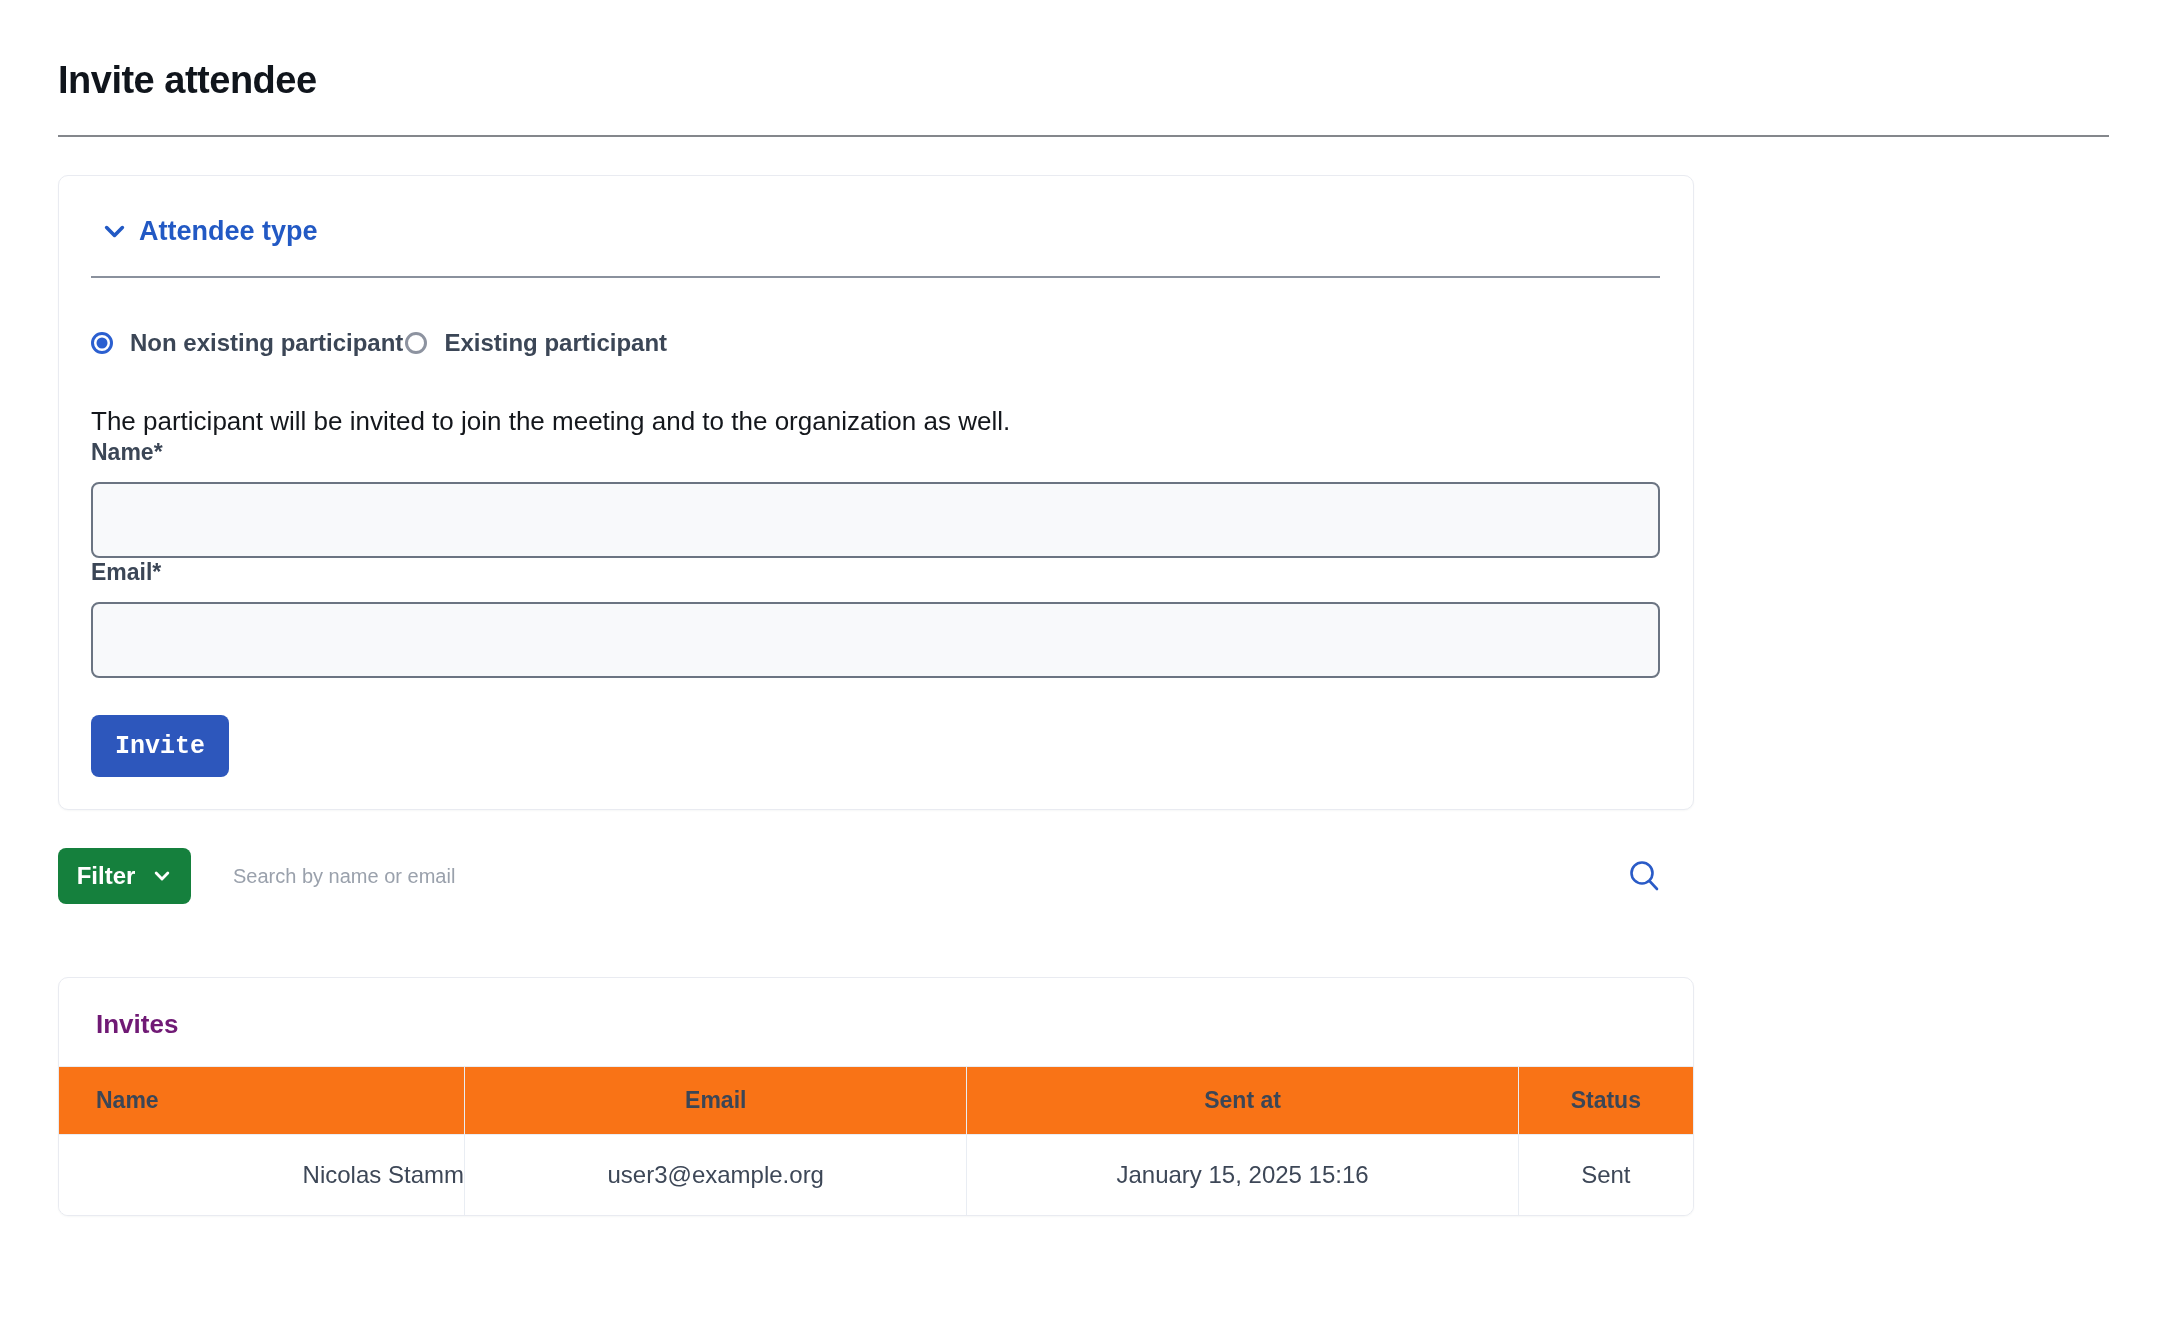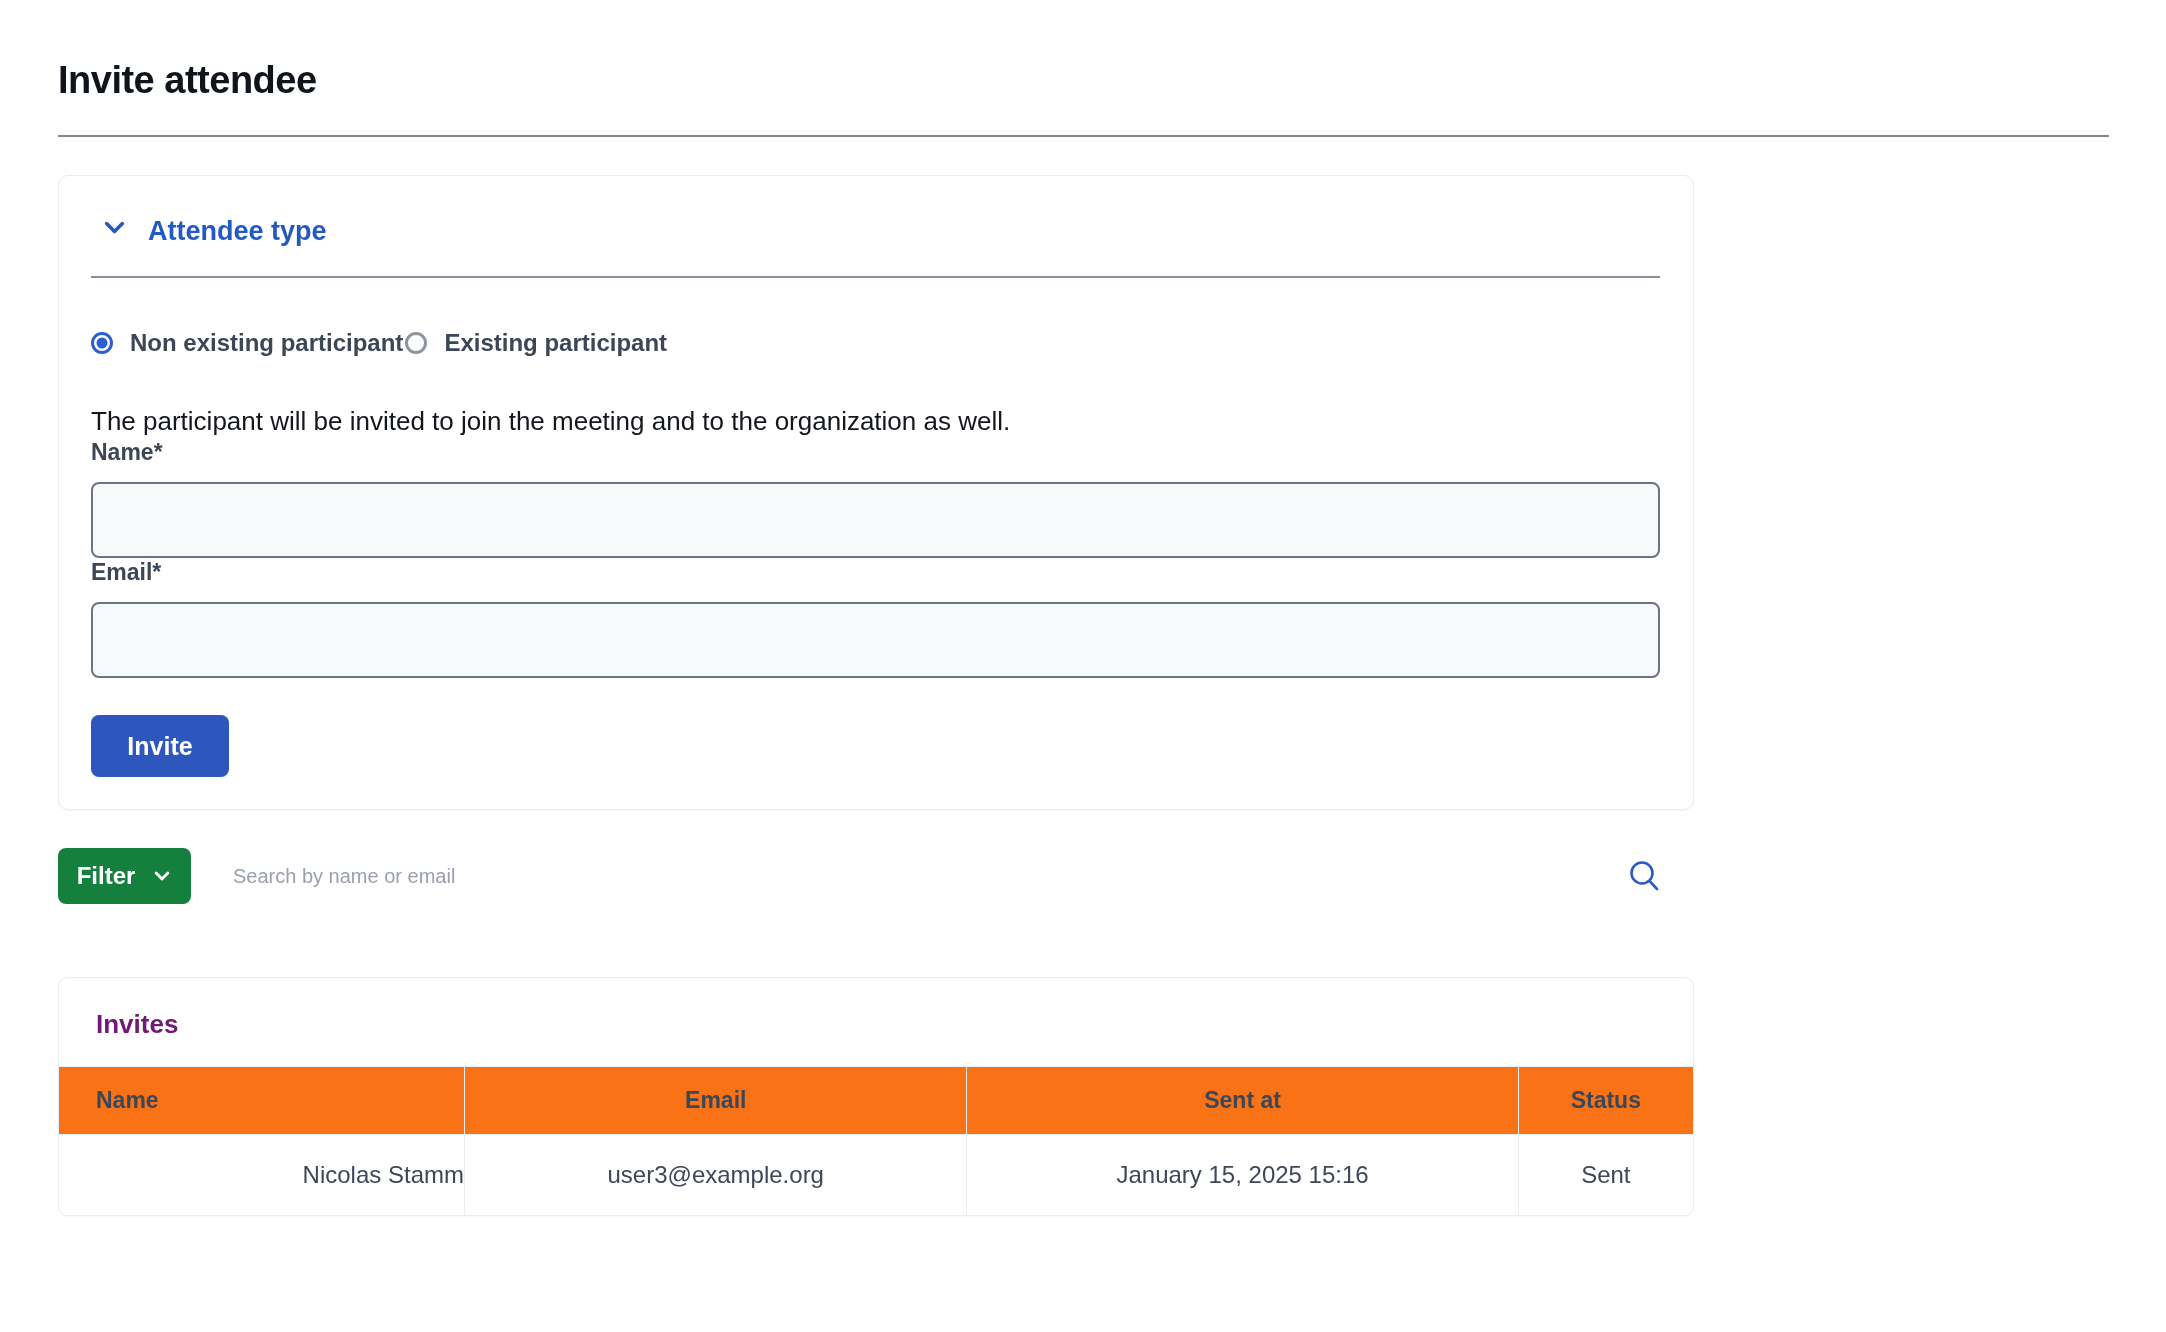--- a/index.html
+++ b/index.html
@@ -36,21 +36,21 @@
     width: 1636px;
     background: #fff;
     border: 1px solid #e9ebf1;
     border-radius: 10px;
     box-shadow: 0 1px 2px rgba(25,39,62,0.04);
   }
 
   
   .attendee-card { margin-top: 38px; padding: 38px 33px 32px 32px; }
   .section-header {
-    display: flex; align-items: flex-start; gap: 20px;
+    display: flex; align-items: center; gap: 11px;
     color: #2259c4; cursor: pointer;
     padding-left: 10px;
   }
   .section-header .chev { width: 27px; height: 27px; display: inline-flex; }
   .section-title { font-size: 27px; font-weight: bold; line-height: 34px; }
   .section-rule {
     border: none; border-top: 2px solid #8a919d;
     margin: 28px 0 0 0; width: 100%;
   }
 
@@ -79,21 +79,21 @@
   .text-input {
     display: block; margin-top: 15px; width: 100%; height: 76px;
     background: #f8f9fb; border: 2px solid #6b7482; border-radius: 8px;
     font-family: "Liberation Sans", sans-serif; font-size: 26px; color: #14171c;
     padding: 0 20px; outline: none;
   }
 
   .invite-button {
     margin-top: 37px; width: 138px; height: 62px;
     background: #2d57bc; color: #ffffff; border: none; border-radius: 8px;
-    font-family: Liberation Sans, sans-serif; font-size: 25px; font-weight: bold;
+    font-family: Liberation Mono, monospace; font-size: 25px; font-weight: bold;
     cursor: pointer;
   }
 
   
   .filter-row {
     margin: 38px 0 0 58px; width: 1636px;
     display: flex; align-items: center; height: 56px;
   }
   .filter-button {
     width: 133px; height: 56px; flex: 0 0 auto;

